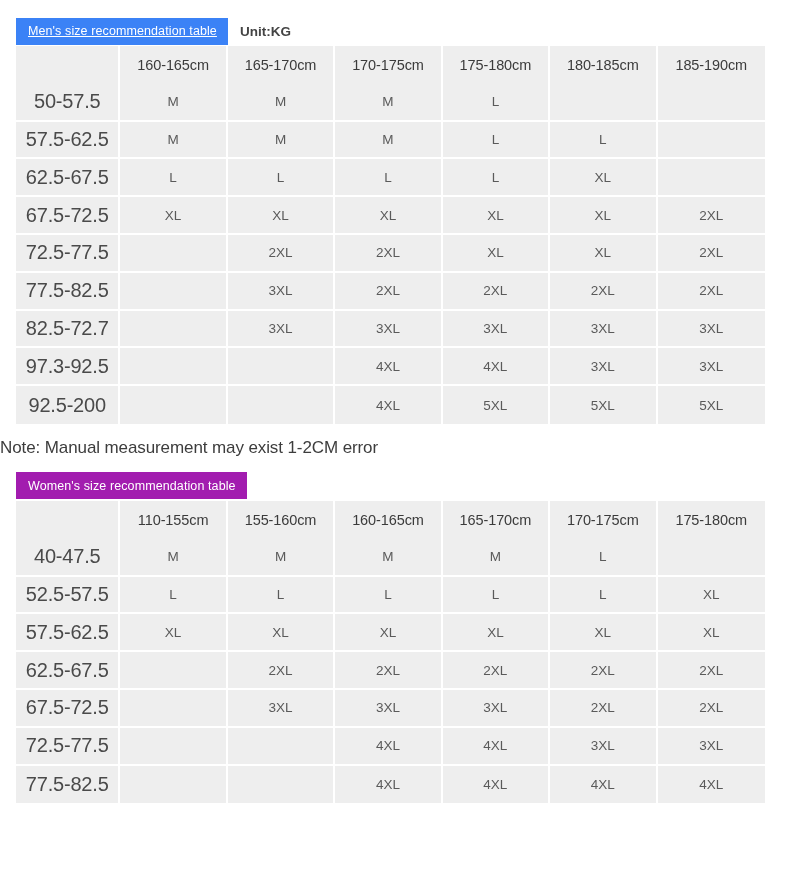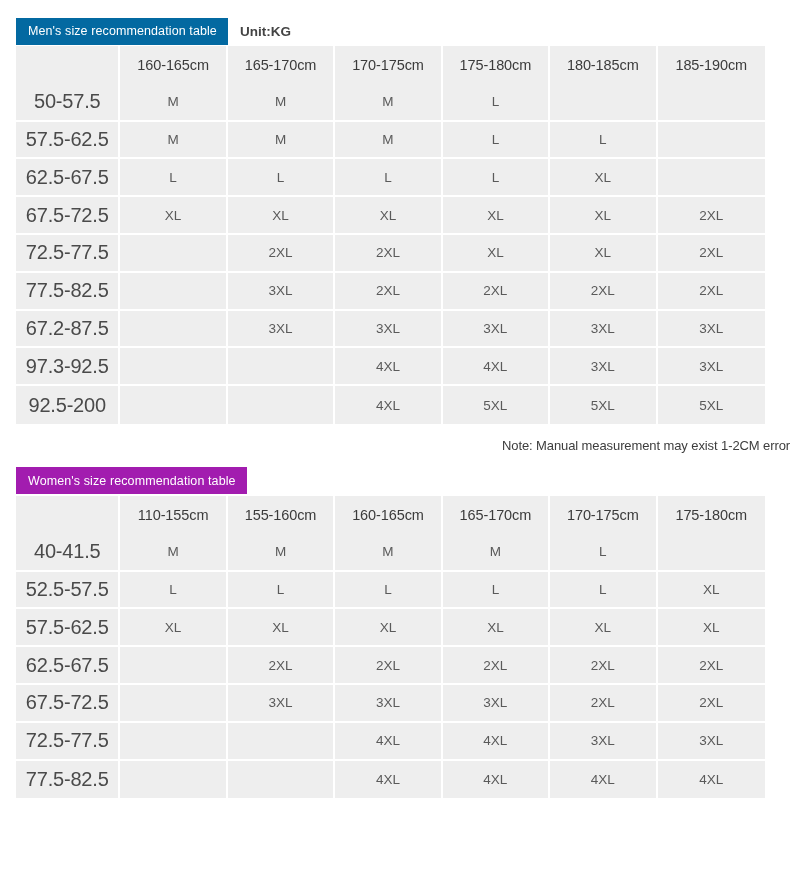--- a/index.html
+++ b/index.html
@@ -37,21 +37,21 @@
   .badge {
     display: inline-flex;
     align-items: center;
     height: 27px;
     padding: 0 11px 0 12px;
     font-size: 12.5px;
     letter-spacing: 0.1px;
     color: #ffffff;
     white-space: nowrap;
   }
-  .badge-men { background: #0369a1; }
+  .badge-men { background: #3b82f6; text-decoration: underline; }
   .badge-women { background: #a21caf; }
 
   .unit-label {
     margin-left: 12px;
     font-size: 13.5px;
     color: #444444;
     white-space: nowrap;
     font-weight: bold;
   }
 
@@ -97,22 +97,22 @@
     font-size: 13.5px;
     color: #5a5a5a;
   }
 
   
   col.c0 { width: 104px; }
   col.ch { width: 107px; }
 
   
   .note {
-    text-align: right;
-    font-size: 13px;
+    text-align: left;
+    font-size: 17px;
     color: #3d3d3d;
     padding-top: 14px;
     padding-bottom: 13px;
     letter-spacing: -0.1px;
   }
 
   .spacer-top { height: 16px; }
 </style>
 </head>
 <body>
@@ -198,21 +198,21 @@
         <tr>
           <th class="row-head">77.5-82.5</th>
           <td class="cell"></td>
           <td class="cell">3XL</td>
           <td class="cell">2XL</td>
           <td class="cell">2XL</td>
           <td class="cell">2XL</td>
           <td class="cell">2XL</td>
         </tr>
         <tr>
-          <th class="row-head">67.2-87.5</th>
+          <th class="row-head">82.5-72.7</th>
           <td class="cell"></td>
           <td class="cell">3XL</td>
           <td class="cell">3XL</td>
           <td class="cell">3XL</td>
           <td class="cell">3XL</td>
           <td class="cell">3XL</td>
         </tr>
         <tr>
           <th class="row-head">97.3-92.5</th>
           <td class="cell"></td>
@@ -259,21 +259,21 @@
           <th class="col-head">110-155cm</th>
           <th class="col-head">155-160cm</th>
           <th class="col-head">160-165cm</th>
           <th class="col-head">165-170cm</th>
           <th class="col-head">170-175cm</th>
           <th class="col-head">175-180cm</th>
         </tr>
       </thead>
       <tbody>
         <tr>
-          <th class="row-head">40-41.5</th>
+          <th class="row-head">40-47.5</th>
           <td class="cell">M</td>
           <td class="cell">M</td>
           <td class="cell">M</td>
           <td class="cell">M</td>
           <td class="cell">L</td>
           <td class="cell"></td>
         </tr>
         <tr>
           <th class="row-head">52.5-57.5</th>
           <td class="cell">L</td>

